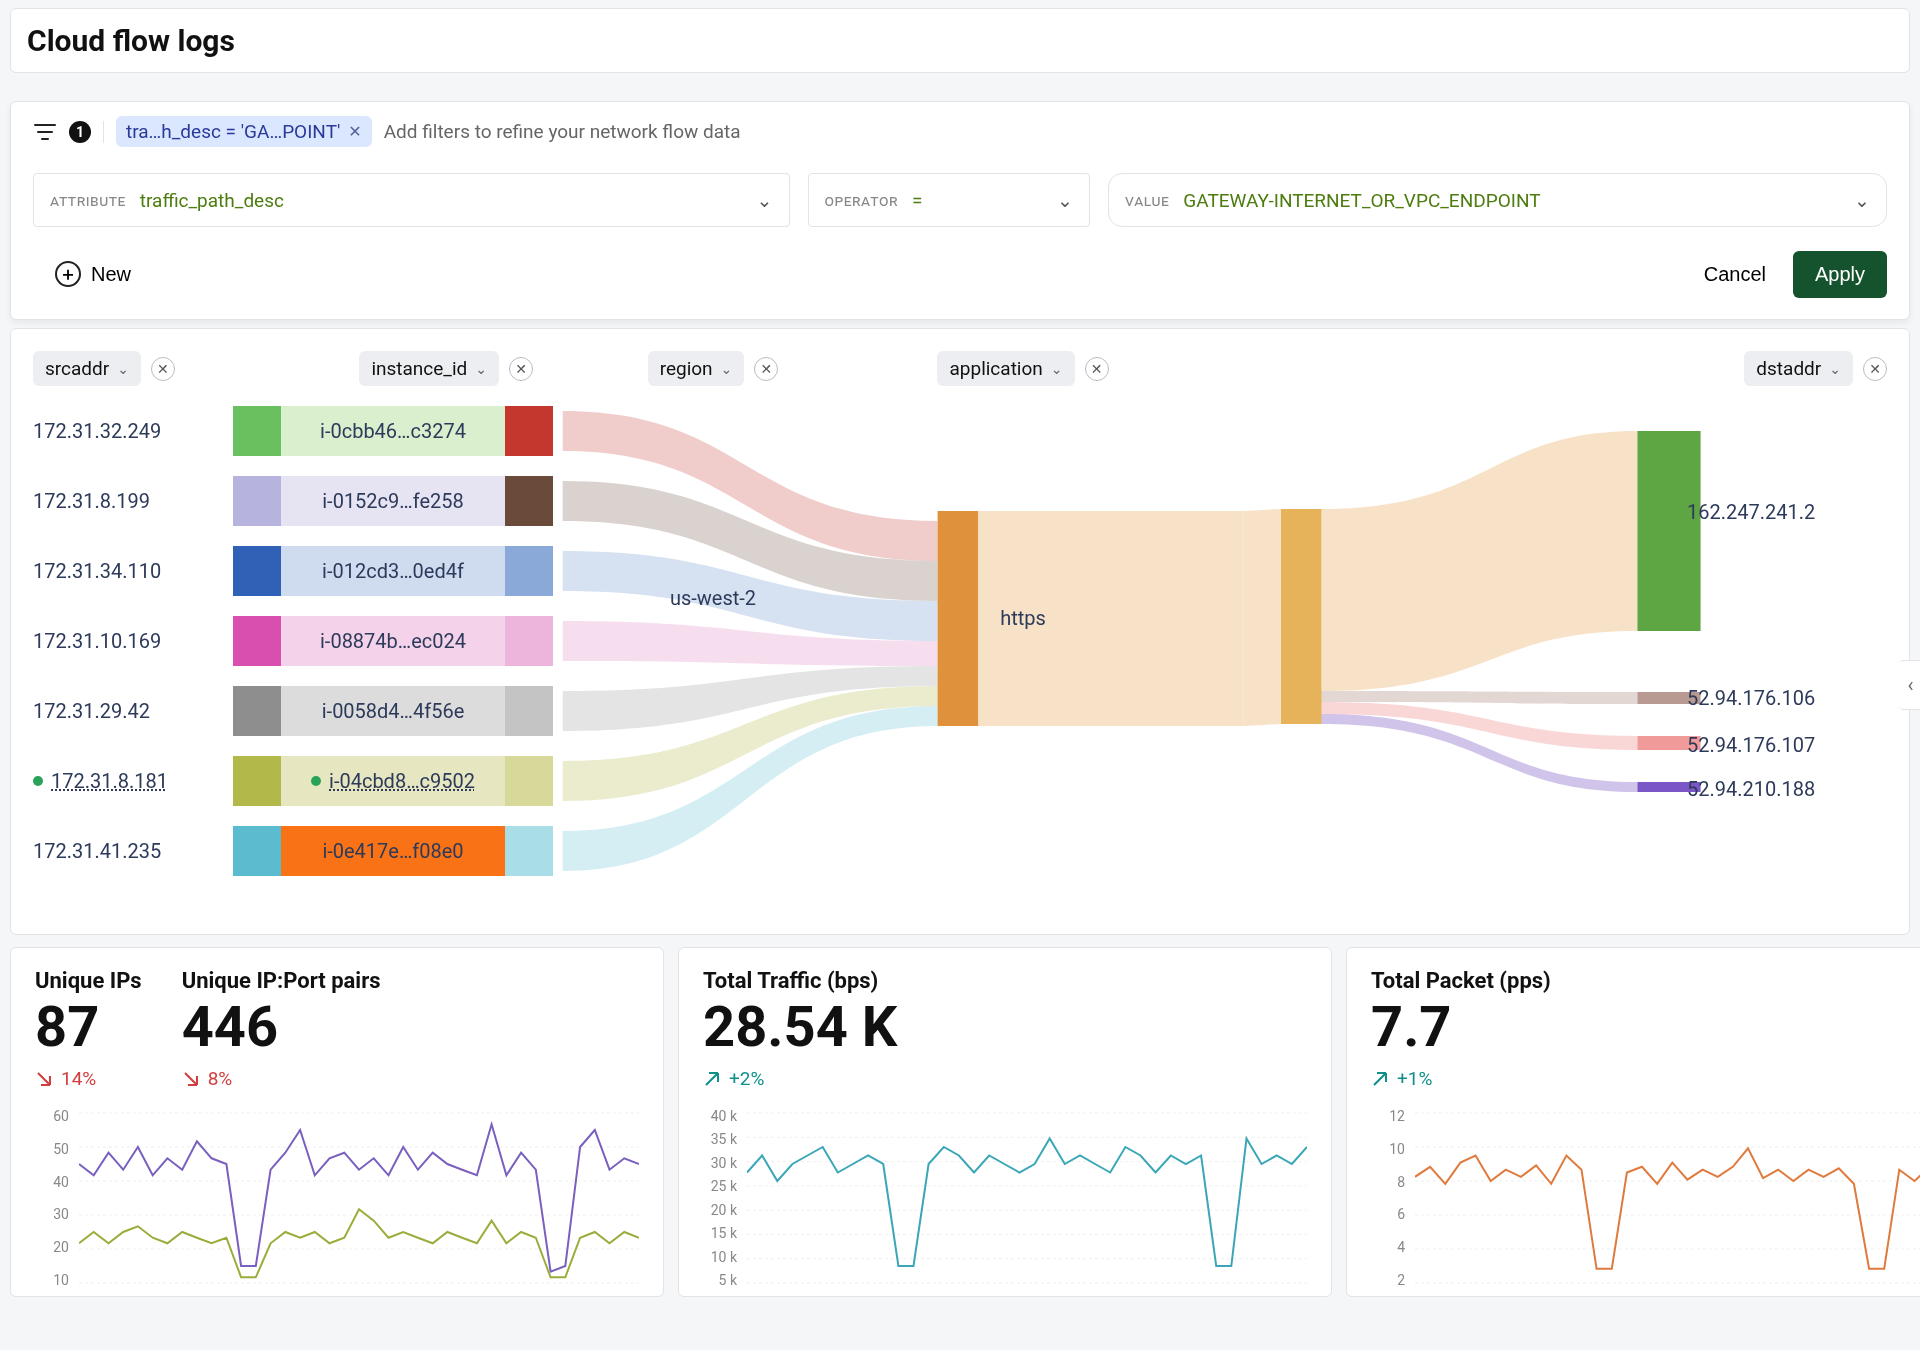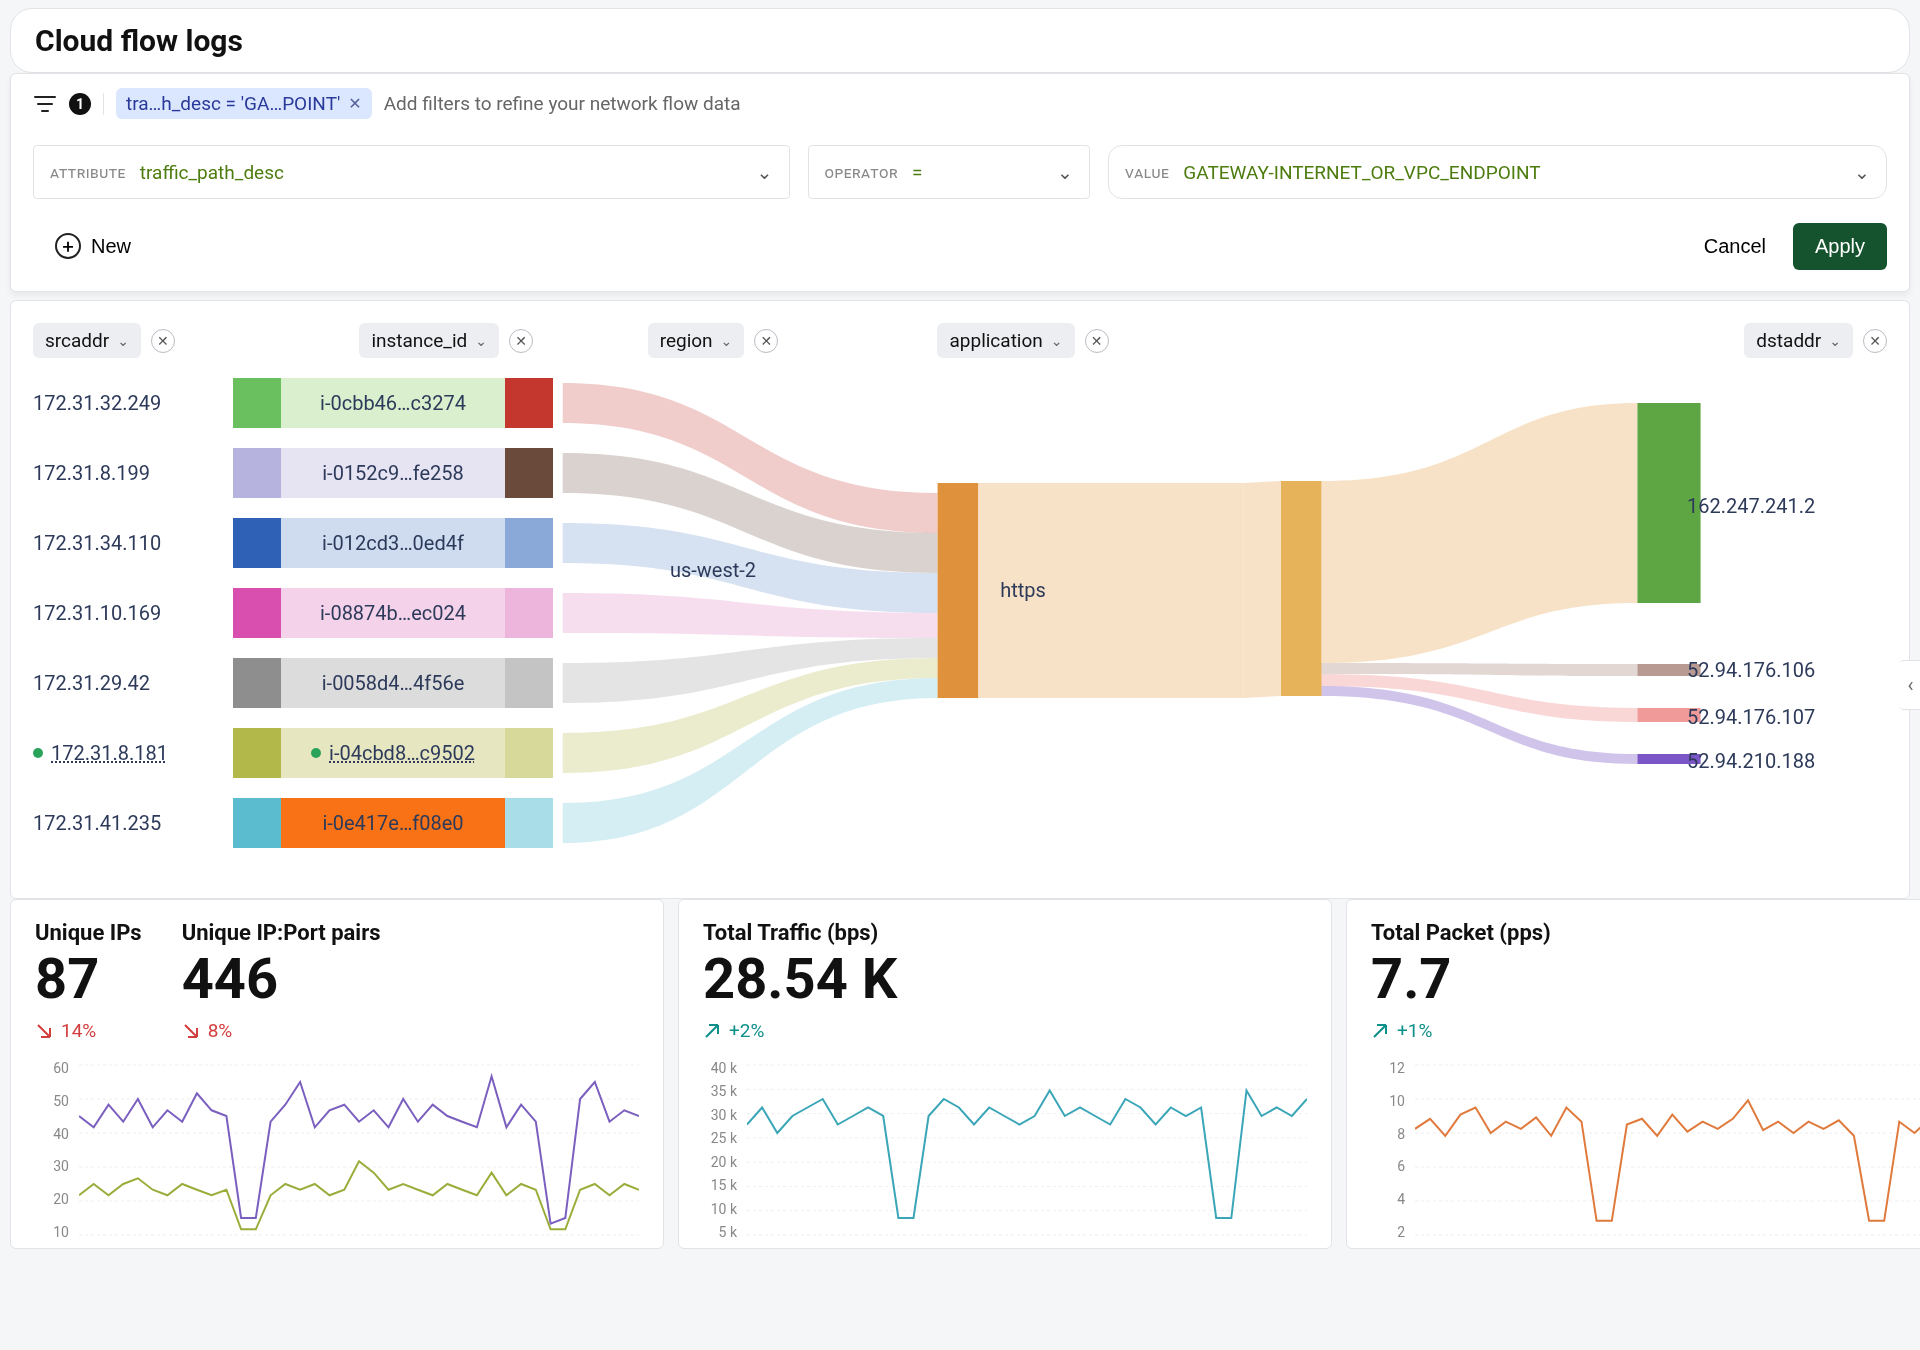--- a/index.html
+++ b/index.html
@@ -27,21 +27,21 @@
   .panel {
     background: var(--panel);
     border: 1px solid var(--border);
     border-radius: 6px;
   }
   #wrap {
     padding: 8px 10px 20px 10px;
     position: relative;
   }
   
-  #title-panel { padding: 14px 24px; margin-bottom: 0; border-radius: 22px; }
+  #title-panel { padding: 14px 16px; margin-bottom: 28px; }
   #page-title { font-size: 30px; font-weight: 700; }
 
   
   #filter-panel { padding: 14px 22px 20px 22px; margin-bottom: 8px; box-shadow: 0 3px 6px rgba(0,0,0,.06);}
   #filter-top {
     display: flex; align-items: center; gap: 12px;
     padding-bottom: 18px; border-bottom: 0;
   }
   .icon-btn {
     display: inline-flex; align-items: center; justify-content: center;
@@ -80,21 +80,21 @@
   #value-avo { flex: 3.3; border-radius: 14px; }
 
   
   #action-row { display: flex; justify-content: space-between; align-items: center; margin-top: 22px; }
   .btn { padding: 12px 22px; border-radius: 6px; font-size: 20px; cursor: pointer; border: none; }
   .btn-plain { background: transparent; }
   .btn-dark { background: #14532d; color: #fff; }
   .plus-icon { width: 26px; height: 26px; border: 2px solid #222; border-radius: 50%; display: inline-flex; align-items:center; justify-content:center; font-size:18px; font-weight:600; margin-right:10px;}
 
   
-  #sankey-panel { padding: 22px 22px 30px 22px; }
+  #sankey-panel { padding: 22px 22px 38px 22px; margin-bottom: 12px; }
   #dim-row { display: flex; align-items: center; }
   .dim-group { display:flex; align-items:center; gap:10px; }
   .dim-pill {
     background: var(--chip); border-radius: 6px;
     padding: 6px 12px; font-size: 19px; display: inline-flex; align-items: center; gap: 8px;
   }
   .dim-pill .caret { font-size: 14px; color: #666; }
   .dim-remove {
     width: 24px; height: 24px; border: 1.5px solid #b8bcc2; border-radius: 50%;
     display: inline-flex; align-items: center; justify-content: center; font-size: 14px; color:#555; cursor:pointer;
@@ -309,21 +309,21 @@
             <span>us-west-2</span>
           </div>
         </div>
         <div class="app-col" style="position:relative;">
           <div class="region-body" style="left:0;right:0;top:200px;text-align:center;">
             <span>https</span>
           </div>
         </div>
         <div></div>
         <div class="dst-col" id="dst-col" style="position:relative;">
-          <div class="dst-row" style="position:absolute; top:116px;justify-content:center;">
+          <div class="dst-row" style="position:absolute; top:94px;justify-content:center;">
               <span>162.247.241.2</span>
             </div>
           <div class="dst-row" style="position:absolute; top:280px;">
               <span>52.94.176.106</span>
             </div>
           <div class="dst-row" style="position:absolute; top:327px;">
               <span>52.94.176.107</span>
             </div>
           <div class="dst-row" style="position:absolute; top:371px;">
               <span>52.94.210.188</span>

